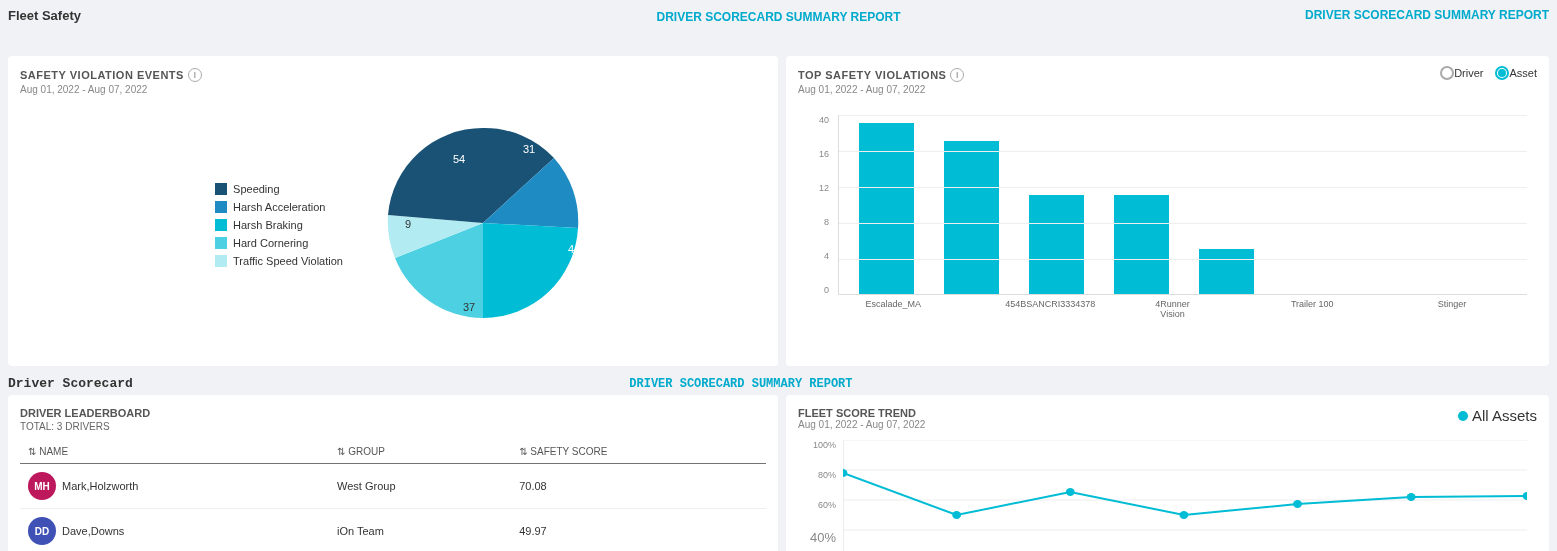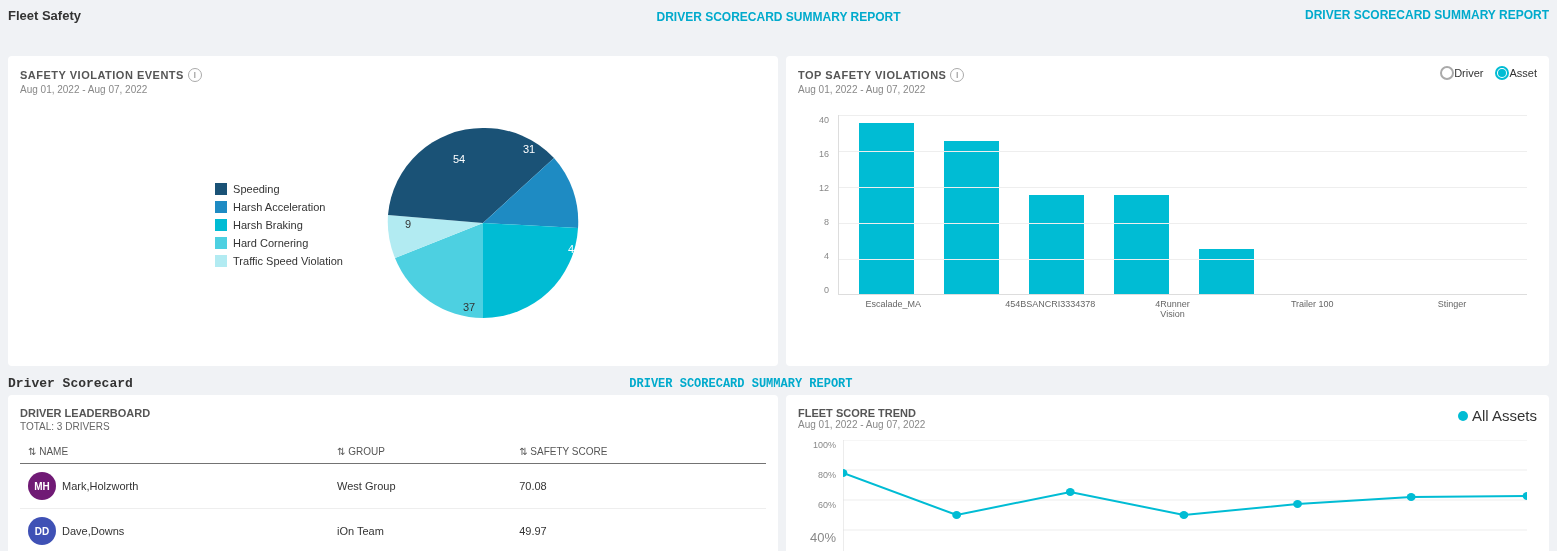--- a/index.html
+++ b/index.html
@@ -41,21 +41,21 @@
     
     .leaderboard-title { font-size: 11px; font-weight: bold; color: #555; text-transform: uppercase; margin-bottom: 2px; }
     .leaderboard-count { font-size: 10px; color: #666; margin-bottom: 8px; }
     
     .table-container { width: 100%; }
     table { width: 100%; border-collapse: collapse; }
     th { font-size: 10px; color: #555; text-align: left; padding: 6px 8px; border-bottom: 1px solid #737373; font-weight: normal; text-transform: uppercase; }
     td { font-size: 11px; padding: 8px 8px; border-bottom: 1px solid #eee; vertical-align: middle; }
     
     .avatar { width: 28px; height: 28px; border-radius: 50%; display: inline-flex; align-items: center; justify-content: center; font-size: 10px; font-weight: bold; color: #fff; margin-right: 6px; }
-    .avatar-mh { background: #701a75; }
+    .avatar-mh { background: #be185d; }
     .avatar-ma { background: #9c27b0; }
     .avatar-dd { background: #3f51b5; }
     
     .driver-cell { display: flex; align-items: center; }
     .trend-title { font-size: 11px; font-weight: bold; color: #555; text-transform: uppercase; }
     .trend-subtitle { font-size: 10px; color: #888; }
     .all-assets-badge { display: flex; align-items: center; gap: 4px; font-size: 15px; color: #333; }
     .badge-dot { width: 10px; height: 10px; background: #00bcd4; border-radius: 50%; }
     .fleet-safety-title { font-size: 13px; font-weight: bold; color: #333; }
     .driver-scorecard-title { font-size: 13px; font-weight: bold; color: #333; }

